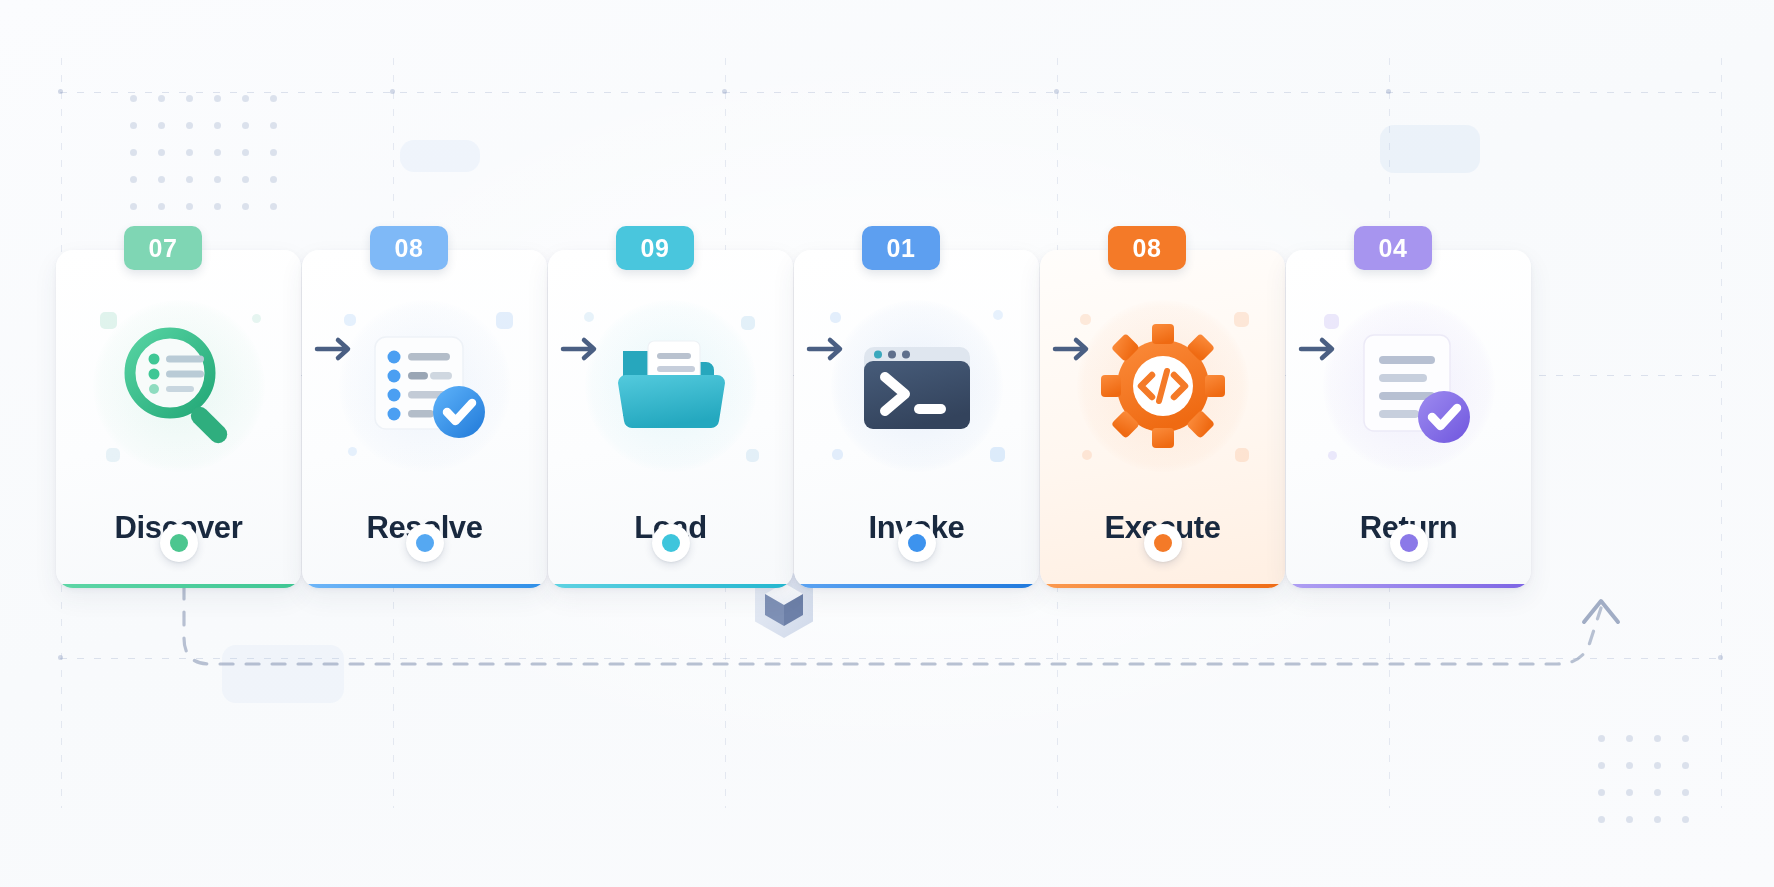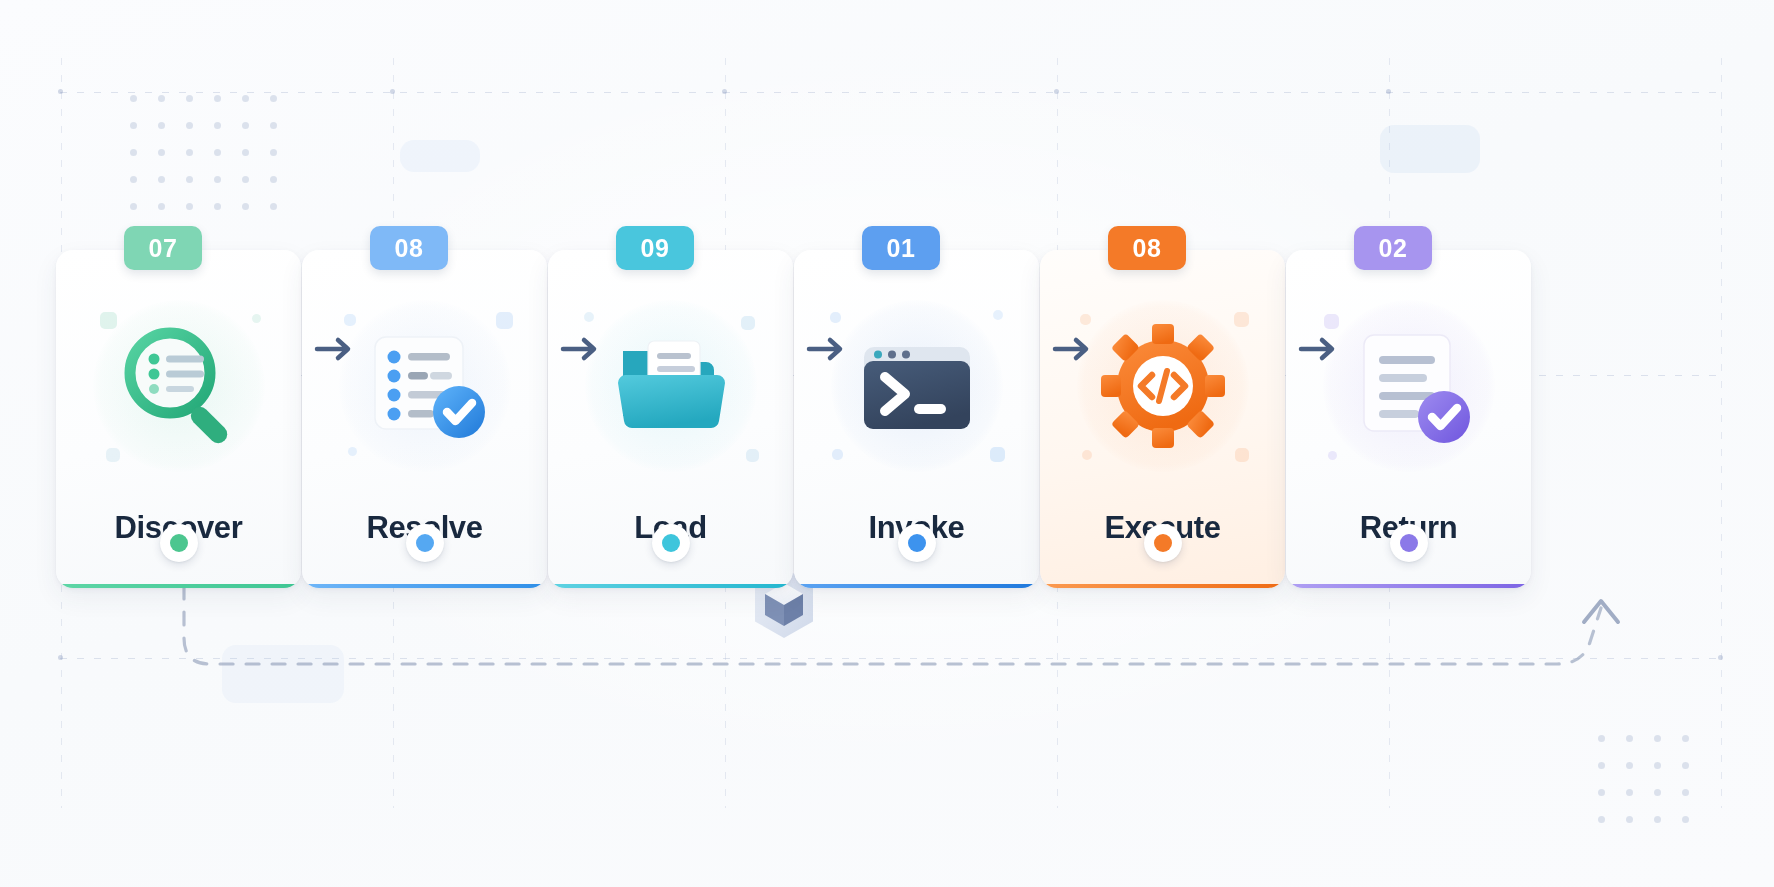--- a/index.html
+++ b/index.html
@@ -450,21 +450,21 @@
           <rect x="45" y="81" width="56" height="8" rx="4" fill="#b7c0d2"></rect>
           <rect x="45" y="99" width="40" height="8" rx="4" fill="#c7cfdd"></rect>
           <circle cx="110" cy="106" r="26" fill="url(#g6chk)"></circle>
           <path d="M98 106 l8.5 9 l16.5 -18" fill="none" stroke="#ffffff" stroke-width="8.5" stroke-linecap="round" stroke-linejoin="round"></path>
         </svg>
       </div>
       <div class="card-title">Return</div>
       <div class="card-underline" style="background:linear-gradient(90deg,#b0a0f3,#7c64e4)"></div>
     </div>
     <div class="badge" style="left:1354px; background:#a795ef">
-      <span>02</span>
+      <span>04</span>
     </div>
 
     <div class="arrow" style="left:311px">
       <svg width="48" height="34" viewBox="0 0 48 34">
           <path d="M6 17 H36 M27 8 L37 17 L27 26" fill="none" stroke="#4a5f83" stroke-width="4.5" stroke-linecap="round" stroke-linejoin="round"></path>
         </svg>
     </div>
     <div class="arrow" style="left:557px">
       <svg width="48" height="34" viewBox="0 0 48 34">
           <path d="M6 17 H36 M27 8 L37 17 L27 26" fill="none" stroke="#4a5f83" stroke-width="4.5" stroke-linecap="round" stroke-linejoin="round"></path>

